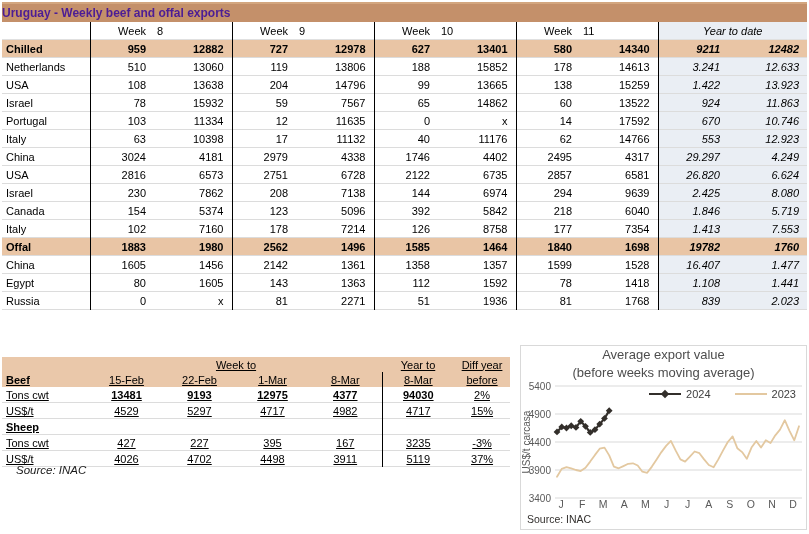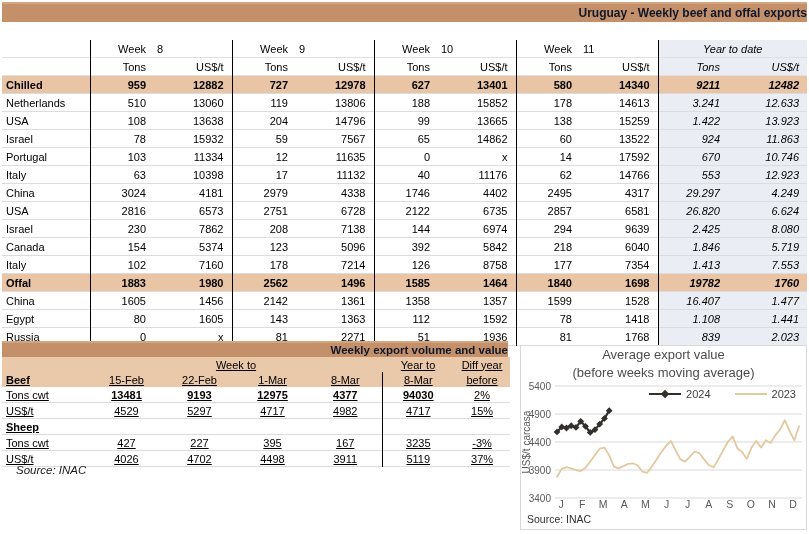--- a/index.html
+++ b/index.html
@@ -1,25 +1,25 @@
 <!DOCTYPE html>
 <html><head>
 <meta charset="utf-8">
 <style>
   html,body{margin:0;padding:0;}
   body{width:809px;height:534px;background:#fff;font-family:"Liberation Sans",sans-serif;color:#000;}
   .stage{position:absolute;left:0;top:0;width:809px;height:534px;background:#fff;overflow:hidden;}
 
-  .bar{background:#c4906a;border-top:2px solid #d3a67f;color:#0f172a;font-weight:bold;text-align:right;
+  .bar{background:#c4906a;border-top:2px solid #d3a67f;color:#4c1d95;font-weight:bold;text-align:left;
        font-size:12px;box-sizing:border-box;}
   .main-title{position:absolute;left:2px;top:2px;width:805px;height:20px;line-height:18px;}
   .weekly-title{position:absolute;left:2px;top:341px;width:506px;height:16px;line-height:14px;font-size:11.5px;}
 
   table{border-collapse:collapse;table-layout:fixed;font-size:11px;}
-  #main-table{position:absolute;left:2px;top:40px;width:805px;border-bottom:1.5px solid #000;}
+  #main-table{position:absolute;left:2px;top:22px;width:805px;border-bottom:1.5px solid #000;}
   #main-table th,#main-table td{height:17px;padding:0 8px 0 0;text-align:right;white-space:nowrap;
        overflow:hidden;font-weight:normal;}
   #main-table thead tr{border-bottom:1px solid #e0e0e0;}
   #main-table tbody tr{border-bottom:1px solid #dcdcdc;}
   #main-table .lbl{text-align:left;padding:0 0 0 4px;}
   #main-table .gs{border-left:1px solid #000;}
   #main-table .ytd{background:#eaeef4;font-style:italic;}
   #main-table tr.sec td{background:#e9c5a5;font-weight:bold;}
   #main-table .wkn{text-align:left;padding-left:3px;}
   #main-table .ctr{text-align:center;padding:0;}
@@ -76,33 +76,20 @@
           <th class="gs">Week</th>
           <th class="wkn">8</th>
           <th class="gs">Week</th>
           <th class="wkn">9</th>
           <th class="gs">Week</th>
           <th class="wkn">10</th>
           <th class="gs">Week</th>
           <th class="wkn">11</th>
           <th class="gs ytd ctr" colspan="2">Year to date</th>
         </tr>
-        <tr>
-          <th class="lbl"></th>
-          <th class="gs">Tons</th>
-          <th>US$/t</th>
-          <th class="gs">Tons</th>
-          <th>US$/t</th>
-          <th class="gs">Tons</th>
-          <th>US$/t</th>
-          <th class="gs">Tons</th>
-          <th>US$/t</th>
-          <th class="gs ytd">Tons</th>
-          <th class="ytd">US$/t</th>
-        </tr>
       </thead>
       <tbody>
         <tr class="sec">
           <td class="lbl">Chilled</td>
           <td class="gs">959</td>
           <td>12882</td>
           <td class="gs">727</td>
           <td>12978</td>
           <td class="gs">627</td>
           <td>13401</td>
@@ -289,21 +276,20 @@
           <td class="gs">51</td>
           <td>1936</td>
           <td class="gs">81</td>
           <td>1768</td>
           <td class="gs ytd">839</td>
           <td class=" ytd">2.023</td>
         </tr>
       </tbody>
     </table>
 
-  <div class="bar weekly-title">Weekly export volume and value</div>
   <table id="weekly-table">
       <colgroup>
         <col style="width: 88px;">
         <col style="width: 73px;">
         <col style="width: 73px;">
         <col style="width: 73px;">
         <col style="width: 73px;">
         <col style="width: 72px;">
         <col style="width: 56px;">
       </colgroup>

